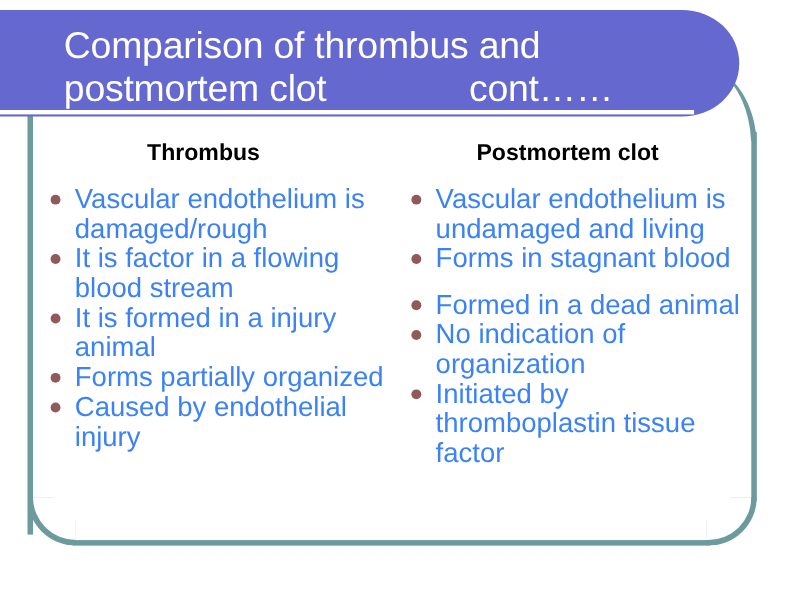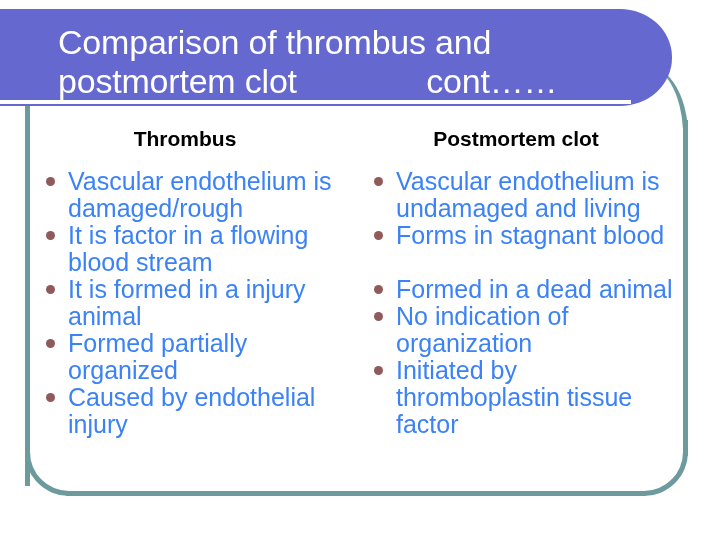--- a/index.html
+++ b/index.html
@@ -156,21 +156,21 @@
   ul.bullets li .dot {
     position: absolute;
     left: 4px;
     top: 9px;
     width: 9px;
     height: 9px;
     border-radius: 50%;
     background: #90595a;
   }
   ul.bullets li.gap-before {
-    margin-top: 27px;
+    margin-top: 15px;
   }
 </style>
 </head>
 <body>
 
 <div id="slide">
 
   <div class="frame-left"></div>
   <div class="frame-bottom-corner-l"></div>
   <div class="frame-bottom"></div>
@@ -185,21 +185,21 @@
 <span>postmortem clot              cont……</span></div>
     <div class="title-rule"></div>
   </div>
 
   <div class="col col-left">
     <div class="col-head">Thrombus</div>
     <ul class="bullets">
       <li><span class="dot"></span><span>Vascular endothelium is damaged/rough</span></li>
       <li><span class="dot"></span><span>It is factor in a flowing blood stream</span></li>
       <li><span class="dot"></span><span>It is formed in a injury animal</span></li>
-      <li><span class="dot"></span><span>Formed partially organized</span></li>
+      <li><span class="dot"></span><span>Forms partially organized</span></li>
       <li><span class="dot"></span><span>Caused by endothelial injury</span></li>
     </ul>
   </div>
 
   <div class="col col-right">
     <div class="col-head">Postmortem clot</div>
     <ul class="bullets">
       <li><span class="dot"></span><span>Vascular endothelium is undamaged and living</span></li>
       <li><span class="dot"></span><span>Forms in stagnant blood</span></li>
       <li class="gap-before"><span class="dot"></span><span>Formed in a dead animal</span></li>

